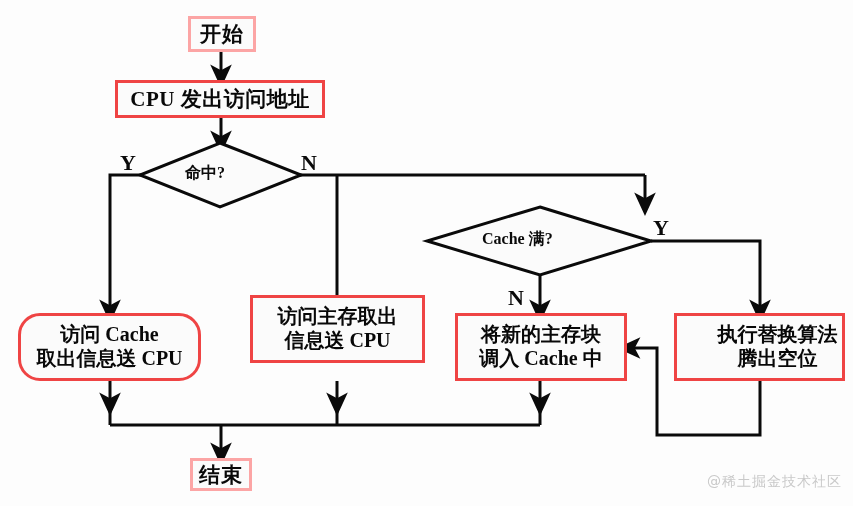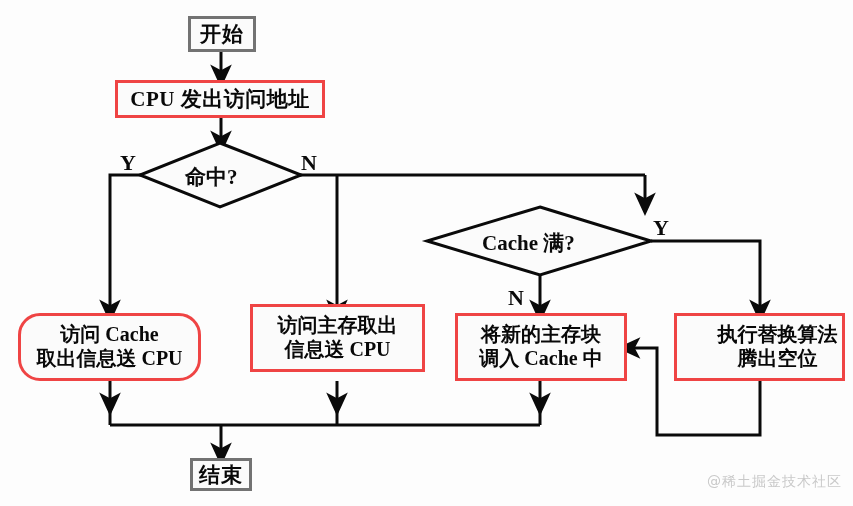--- a/index.html
+++ b/index.html
@@ -28,21 +28,21 @@
     box-sizing: border-box;
     display: flex;
     align-items: center;
     justify-content: center;
     text-align: center;
     color: #080808;
     background: #fbfbfb;
     z-index: 3;
   }
   .term {
-    border: 3px solid #737373;
+    border: 3px solid #fca5a5;
     font-weight: bold;
     font-size: 21px;
     letter-spacing: 1px;
   }
   .proc {
     border: 3px solid #ef4444;
     font-weight: bold;
     line-height: 1.18;
     font-size: 20px;
   }
@@ -55,21 +55,21 @@
     padding: 0 4px;
   }
   .proc-lines span {
     display: block;
     white-space: nowrap;
   }
   .diamond-label {
     position: absolute;
     z-index: 4;
     font-weight: bold;
-    font-size: 21px;
+    font-size: 16px;
     color: #0a0a0a;
     white-space: nowrap;
     background: transparent;
   }
   .branch {
     position: absolute;
     z-index: 4;
     font-family: "Liberation Serif", "DejaVu Serif", serif;
     font-weight: bold;
     font-size: 22px;
@@ -165,21 +165,21 @@
     <span>N</span>
   </div>
 
   <div class="node proc" style="left:18px; top:313px; width:183px; height:68px;border-radius:22px;">
     <span class="proc-lines">
       <span>访问 Cache</span>
       <span>取出信息送 CPU</span>
     </span>
   </div>
 
-  <div class="node proc" style="left:250px; top:304px; width:175px; height:68px;">
+  <div class="node proc" style="left:250px; top:295px; width:175px; height:68px;">
     <span class="proc-lines">
       <span>访问主存取出</span>
       <span>信息送 CPU</span>
     </span>
   </div>
 
   <div class="node proc" style="left:455px; top:313px; width:172px; height:68px;">
     <span class="proc-lines">
       <span>将新的主存块</span>
       <span>调入 Cache 中</span>

